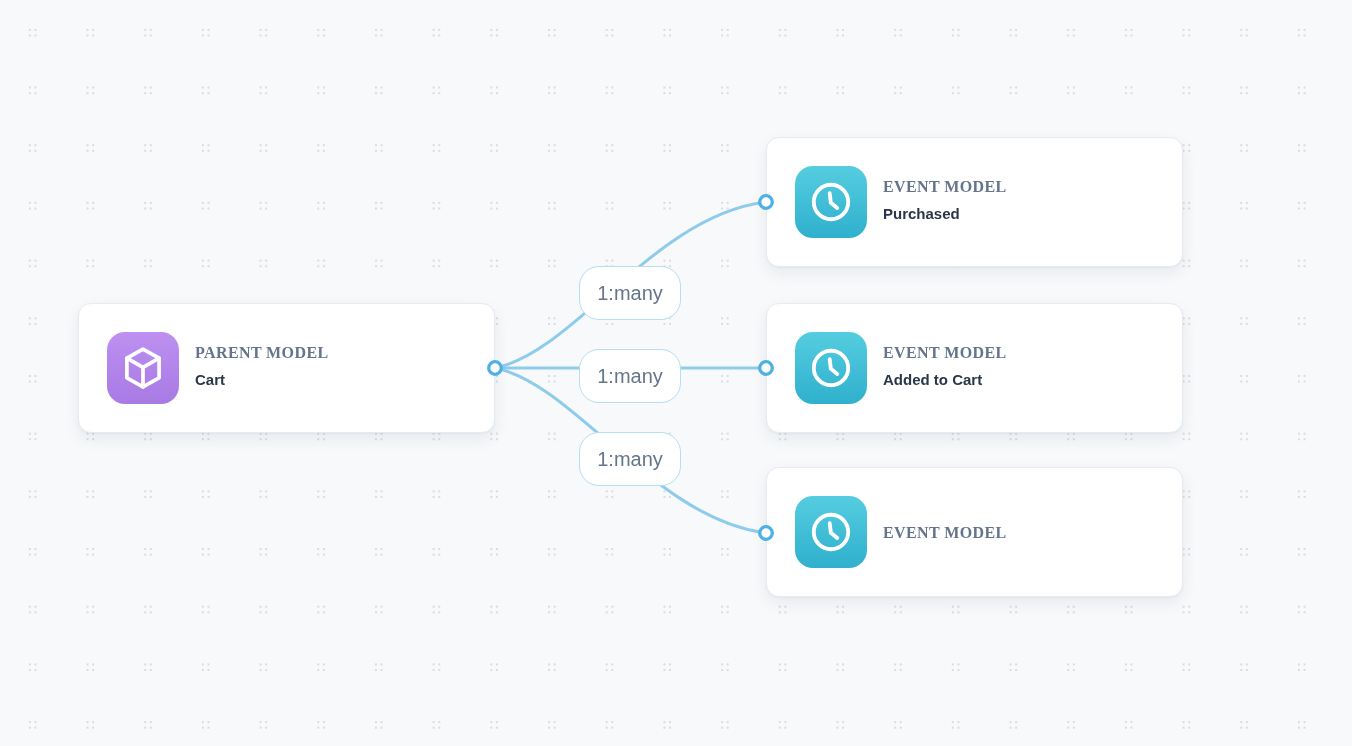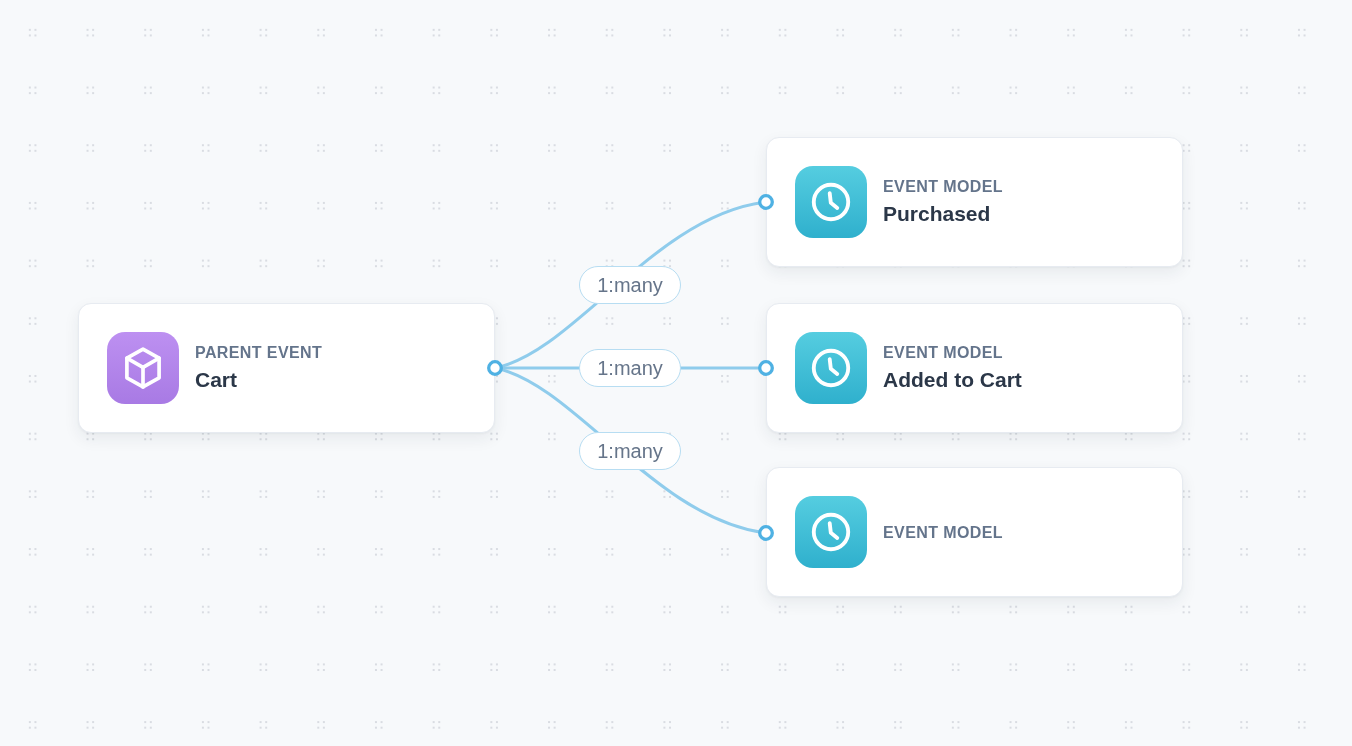--- a/index.html
+++ b/index.html
@@ -67,31 +67,32 @@
   }
   .node-icon.purple { background: linear-gradient(180deg, #bd90f1 0%, #a87ae4 100%); }
   .node-icon.teal   { background: linear-gradient(180deg, #55cde0 0%, #2fb0cd 100%); }
   .node-texts { display: flex; flex-direction: column; gap: 4px; }
   .node-type-label {
     font-size: 16px;
     font-weight: 700;
     letter-spacing: 0.4px;
     color: #64748b;
     line-height: 19px;
+    font-family: Liberation Serif, serif;
   }
   .node-title {
-    font-size: 21px;
+    font-size: 15px;
     font-weight: 600;
     color: #2b3748;
     line-height: 27px;
   }
   .pill {
     position: absolute;
     width: 102px;
-    height: 38px;
+    height: 54px;
     background: #ffffff;
     border: 1.5px solid #b7ddf2;
     border-radius: 20px;
     display: flex;
     align-items: center;
     justify-content: center;
     font-size: 20px;
     color: #66758a;
     box-sizing: border-box;
     z-index: 3;
@@ -110,21 +111,21 @@
 
   <div class="card" style="left:78px; top:303px;">
     <div class="node-icon purple">
       <svg width="42" height="46" viewBox="0 0 24 26" fill="none" stroke="#ffffff" stroke-width="2.1" stroke-linejoin="round" stroke-linecap="round">
         <path d="M12 2.2 L21.2 7.4 V18.6 L12 23.8 L2.8 18.6 V7.4 Z"></path>
         <path d="M2.8 7.4 L12 12.6 L21.2 7.4"></path>
         <path d="M12 12.6 V23.8"></path>
       </svg>
     </div>
     <div class="node-texts">
-      <div class="node-type-label">PARENT EVENT</div>
+      <div class="node-type-label">PARENT MODEL</div>
       <div class="node-title">Cart</div>
     </div>
   </div>
 
   <div class="card" style="left:766px; top:137px;">
     <div class="node-icon teal">
       <svg width="44" height="44" viewBox="0 0 24 24" fill="none" stroke="#ffffff" stroke-width="2.1" stroke-linejoin="round" stroke-linecap="round">
         <circle cx="12" cy="12" r="9.4"></circle>
         <polyline points="11.3 7.2 11.9 12.4 15.4 15.3"></polyline>
       </svg>

